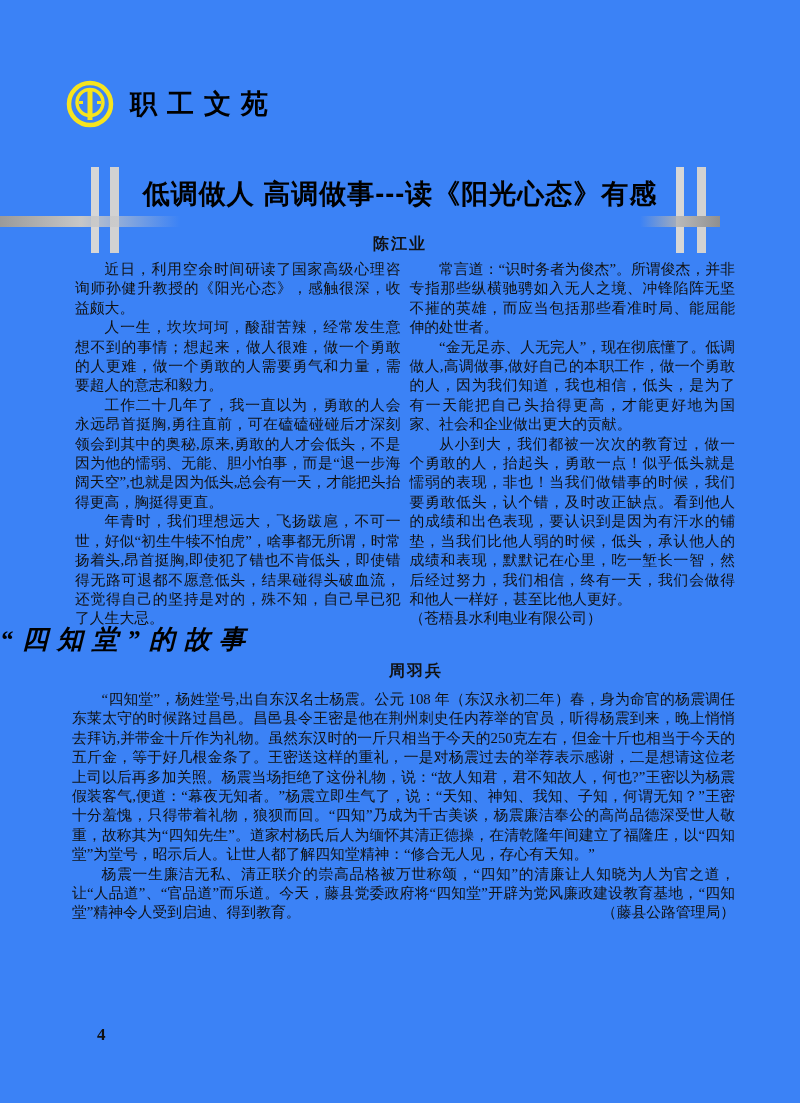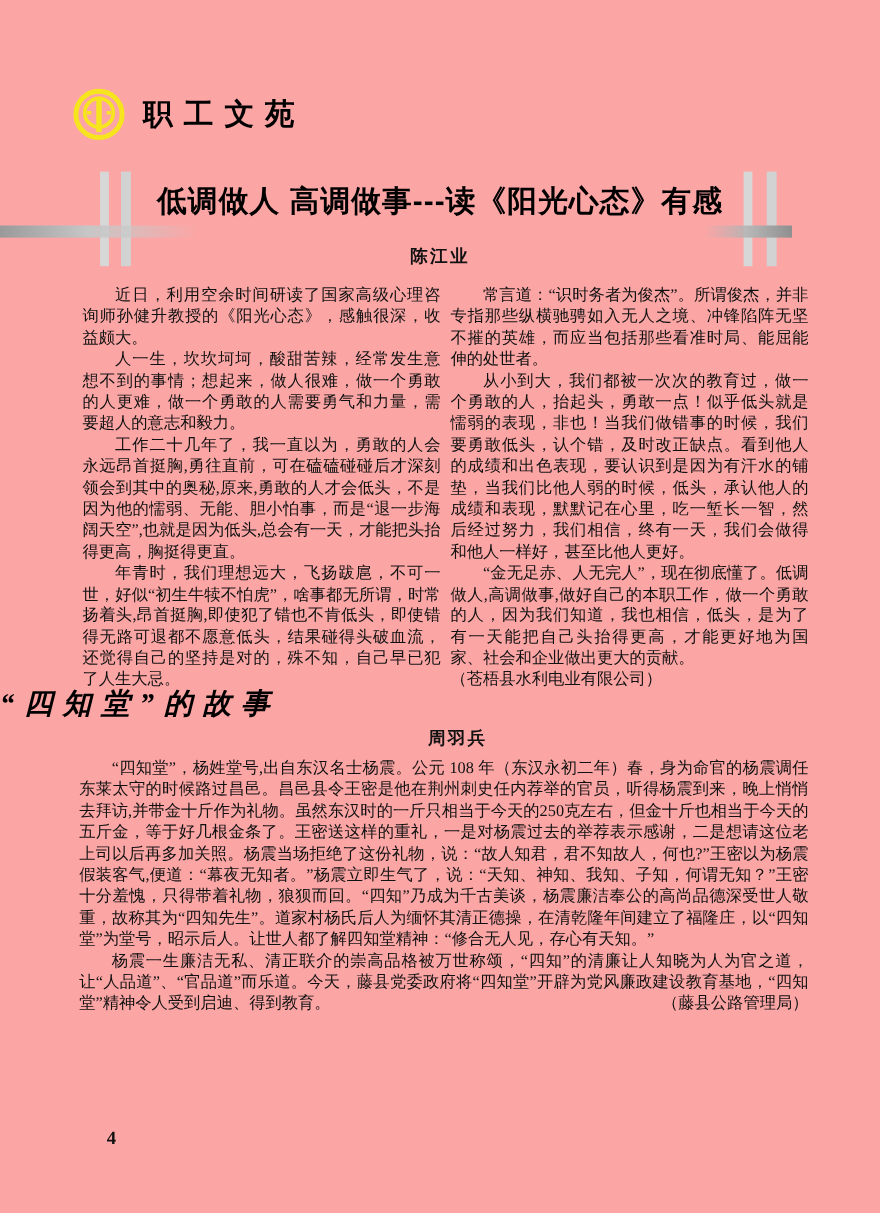--- a/index.html
+++ b/index.html
@@ -1,29 +1,29 @@
 <!DOCTYPE html>
 <html><head>
 <meta charset="utf-8">
 <style>
   html,body { margin:0; padding:0; background:#e8e8e8; }
   .page {
     position:relative; width:800px; height:1103px; margin:0 auto;
-    background:#fca5a5; overflow:hidden;
+    background:#3b82f6; overflow:hidden;
     font-family:"Liberation Serif","DejaVu Serif",serif; color:#111;
   }
   
   .masthead { position:absolute; top:80px; left:66px; display:flex; align-items:center; gap:16px; }
   .logo { width:48px; height:48px; }
   .section-title {
     font-family:"Liberation Sans","DejaVu Sans",sans-serif;
     font-weight:900; font-size:27px; letter-spacing:10px; color:#000;
   }
   
-  .banner { position:absolute; top:153px; left:0; width:800px; height:105px; }
+  .banner { position:absolute; top:164px; left:0; width:800px; height:105px; }
   .vbar { position:absolute; top:3px; height:86px; width:8px; background:#d7d7d7; }
   .vbar.l1 { left:91px; }
   .vbar.l2 { left:110px; width:9px; background:#d2d2d2; }
   .vbar.r1 { left:676px; }
   .vbar.r2 { left:697px; width:9px; background:#d2d2d2; }
   .hbar-left {
     position:absolute; top:52px; left:0; width:180px; height:11px;
     background:linear-gradient(to right,#9a9a9a 0%,#c7c7c7 45%,rgba(220,220,220,0) 100%);
   }
   .hbar-right {
@@ -97,22 +97,22 @@
 
   <div class="columns">
     <div class="col">
       <p>近日，利用空余时间研读了国家高级心理咨询师孙健升教授的《阳光心态》，感触很深，收益颇大。</p>
       <p>人一生，坎坎坷坷，酸甜苦辣，经常发生意想不到的事情；想起来，做人很难，做一个勇敢的人更难，做一个勇敢的人需要勇气和力量，需要超人的意志和毅力。</p>
       <p>工作二十几年了，我一直以为，勇敢的人会永远昂首挺胸,勇往直前，可在磕磕碰碰后才深刻领会到其中的奥秘,原来,勇敢的人才会低头，不是因为他的懦弱、无能、胆小怕事，而是“退一步海阔天空”,也就是因为低头,总会有一天，才能把头抬得更高，胸挺得更直。</p>
       <p>年青时，我们理想远大，飞扬跋扈，不可一世，好似“初生牛犊不怕虎”，啥事都无所谓，时常扬着头,昂首挺胸,即使犯了错也不肯低头，即使错得无路可退都不愿意低头，结果碰得头破血流，还觉得自己的坚持是对的，殊不知，自己早已犯了人生大忌。</p>
     </div>
     <div class="col">
       <p>常言道：“识时务者为俊杰”。所谓俊杰，并非专指那些纵横驰骋如入无人之境、冲锋陷阵无坚不摧的英雄，而应当包括那些看准时局、能屈能伸的处世者。</p>
+      <p>“金无足赤、人无完人”，现在彻底懂了。低调做人,高调做事,做好自己的本职工作，做一个勇敢的人，因为我们知道，我也相信，低头，是为了有一天能把自己头抬得更高，才能更好地为国家、社会和企业做出更大的贡献。</p>
       <p>从小到大，我们都被一次次的教育过，做一个勇敢的人，抬起头，勇敢一点！似乎低头就是懦弱的表现，非也！当我们做错事的时候，我们要勇敢低头，认个错，及时改正缺点。看到他人的成绩和出色表现，要认识到是因为有汗水的铺垫，当我们比他人弱的时候，低头，承认他人的成绩和表现，默默记在心里，吃一堑长一智，然后经过努力，我们相信，终有一天，我们会做得和他人一样好，甚至比他人更好。</p>
-      <p>“金无足赤、人无完人”，现在彻底懂了。低调做人,高调做事,做好自己的本职工作，做一个勇敢的人，因为我们知道，我也相信，低头，是为了有一天能把自己头抬得更高，才能更好地为国家、社会和企业做出更大的贡献。</p>
       <p class="attribution-line">（苍梧县水利电业有限公司）</p>
     </div>
   </div>
 
   <div class="article2-title">“四知堂”的故事</div>
   <div class="article2-author">周羽兵</div>
 
   <div class="full">
     <p>“四知堂”，杨姓堂号,出自东汉名士杨震。公元 108 年（东汉永初二年）春，身为命官的杨震调任东莱太守的时候路过昌邑。昌邑县令王密是他在荆州刺史任内荐举的官员，听得杨震到来，晚上悄悄去拜访,并带金十斤作为礼物。虽然东汉时的一斤只相当于今天的250克左右，但金十斤也相当于今天的五斤金，等于好几根金条了。王密送这样的重礼，一是对杨震过去的举荐表示感谢，二是想请这位老上司以后再多加关照。杨震当场拒绝了这份礼物，说：“故人知君，君不知故人，何也?”王密以为杨震假装客气,便道：“幕夜无知者。”杨震立即生气了，说：“天知、神知、我知、子知，何谓无知？”王密十分羞愧，只得带着礼物，狼狈而回。“四知”乃成为千古美谈，杨震廉洁奉公的高尚品德深受世人敬重，故称其为“四知先生”。道家村杨氏后人为缅怀其清正德操，在清乾隆年间建立了福隆庄，以“四知堂”为堂号，昭示后人。让世人都了解四知堂精神：“修合无人见，存心有天知。”</p>
     <p><span>杨震一生廉洁无私、清正联介的崇高品格被万世称颂，“四知”的清廉让人知晓为人为官之道，让“人品道”、“官品道”而乐道。今天，藤县党委政府将“四知堂”开辟为党风廉政建设教育基地，“四知堂”精神令人受到启迪、得到教育。</span><span class="attribution-inline">（藤县公路管理局）</span></p>

